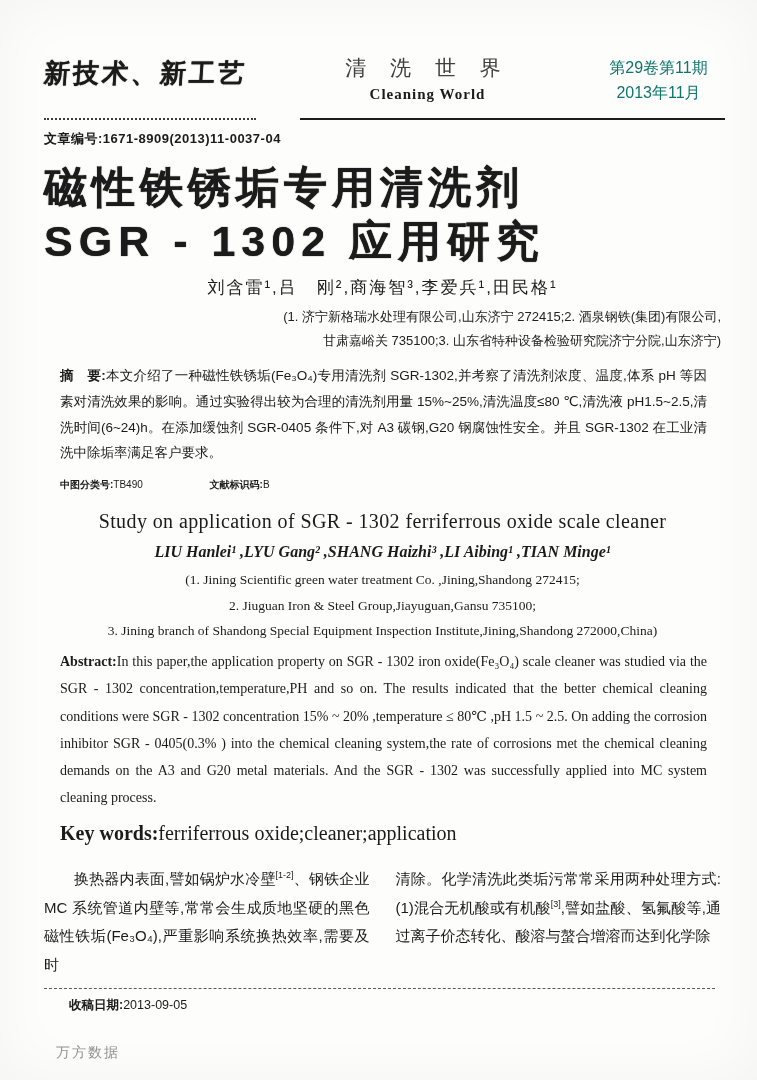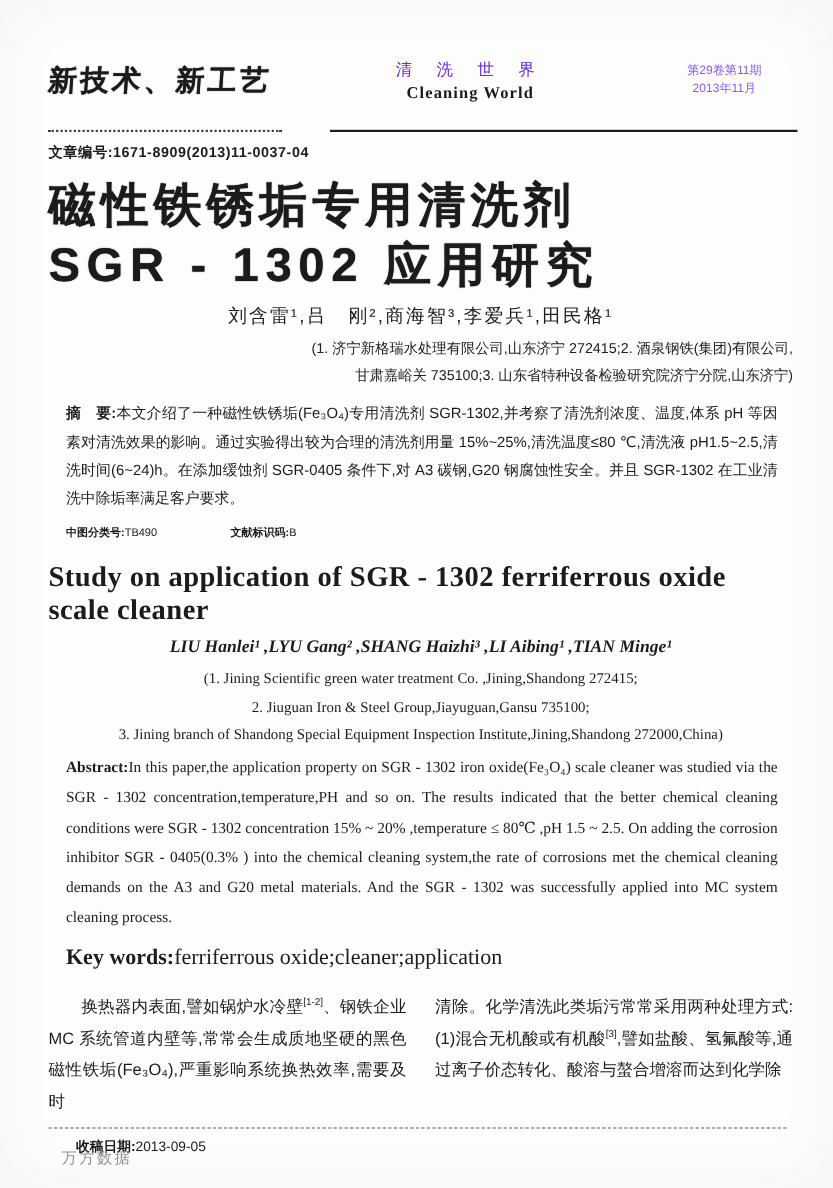--- a/index.html
+++ b/index.html
@@ -8,43 +8,43 @@
   .page{position:relative;width:757px;height:1080px;box-sizing:border-box;
         padding:56px 36px 0 44px;background:#fdfdfb;
         box-shadow:inset 0 0 60px rgba(0,0,0,0.04);}
   
   .hdr{position:relative;display:flex;align-items:flex-start;padding-bottom:14px;min-height:50px;}
   .hdr-left{width:215px;}
   .calligraphy{font-size:26px;font-weight:900;letter-spacing:3px;
                transform:skewX(-4deg);text-shadow:0 0 1px #222;
                font-family:"Liberation Serif","DejaVu Serif",serif;}
   .hdr-center{flex:1;text-align:center;margin-top:-2px;}
-  .journal-cn{font-size:15px;letter-spacing:9px;color:#6d28d9;}
+  .journal-cn{font-size:21px;letter-spacing:9px;color:#404040;}
   .journal-en{font-size:15px;font-weight:bold;margin-top:4px;letter-spacing:1px;
               font-family:"Liberation Serif","DejaVu Serif",serif;}
-  .hdr-right{width:125px;text-align:center;font-size:11px;line-height:1.55;color:#8b5cf6;}
+  .hdr-right{width:125px;text-align:center;font-size:16px;line-height:1.55;color:#0f766e;}
   .rule-dotted{position:absolute;left:0;bottom:0;width:212px;border-bottom:2px dotted #3c3c3c;}
   .rule-solid{position:absolute;left:256px;right:-4px;bottom:0;height:2px;background:#1d1d1d;}
   
   .article-id{margin-top:10px;font-size:13px;font-weight:bold;letter-spacing:.5px;}
   
   .title{margin:12px 0 0;text-align:left;font-size:43px;font-weight:900;
          line-height:1.26;letter-spacing:5px;text-shadow:0 0 1px #111;}
   .title .t2{display:block;letter-spacing:6px;}
   .authors-cn{margin-top:8px;text-align:center;font-size:17px;letter-spacing:2px;}
   .affil-cn{margin-top:6px;text-align:right;font-size:13px;line-height:1.85;color:#222;}
   
   .abs-cn{margin:10px 14px 0 16px;font-size:13.5px;line-height:1.9;text-align:justify;}
   .lbl{font-weight:bold;}
   .kw-cn{margin:2px 14px 0 16px;font-size:13.5px;line-height:1.9;}
   .clc-row{margin:9px 14px 0 16px;font-size:10px;line-height:1.9;}
   .clc-row .gap{display:inline-block;width:64px;}
   
   .en{font-family:"Liberation Serif","DejaVu Serif",serif;}
-  .title-en{margin-top:16px;font-size:26px;font-weight:bold;letter-spacing:.4px;}
+  .title-en{margin-top:16px;text-align:center;font-size:20px;font-weight:normal;letter-spacing:.4px;}
   .authors-en{margin-top:10px;text-align:center;font-size:16px;font-style:italic;font-weight:bold;}
   .affil-en{margin-top:6px;text-align:center;font-size:13.5px;line-height:1.9;}
   .abs-en{margin:4px 14px 0 16px;font-size:14px;line-height:1.95;text-align:justify;}
   .kw-en{margin:2px 14px 0 16px;font-size:20px;line-height:1.95;}
   
   .cols{display:flex;gap:26px;margin-top:12px;font-size:15px;line-height:1.92;text-align:justify;}
   .col{flex:1;}
   .col p{margin:0;}
   .col .indent{text-indent:2em;}
   sup.ref{font-size:9px;}

